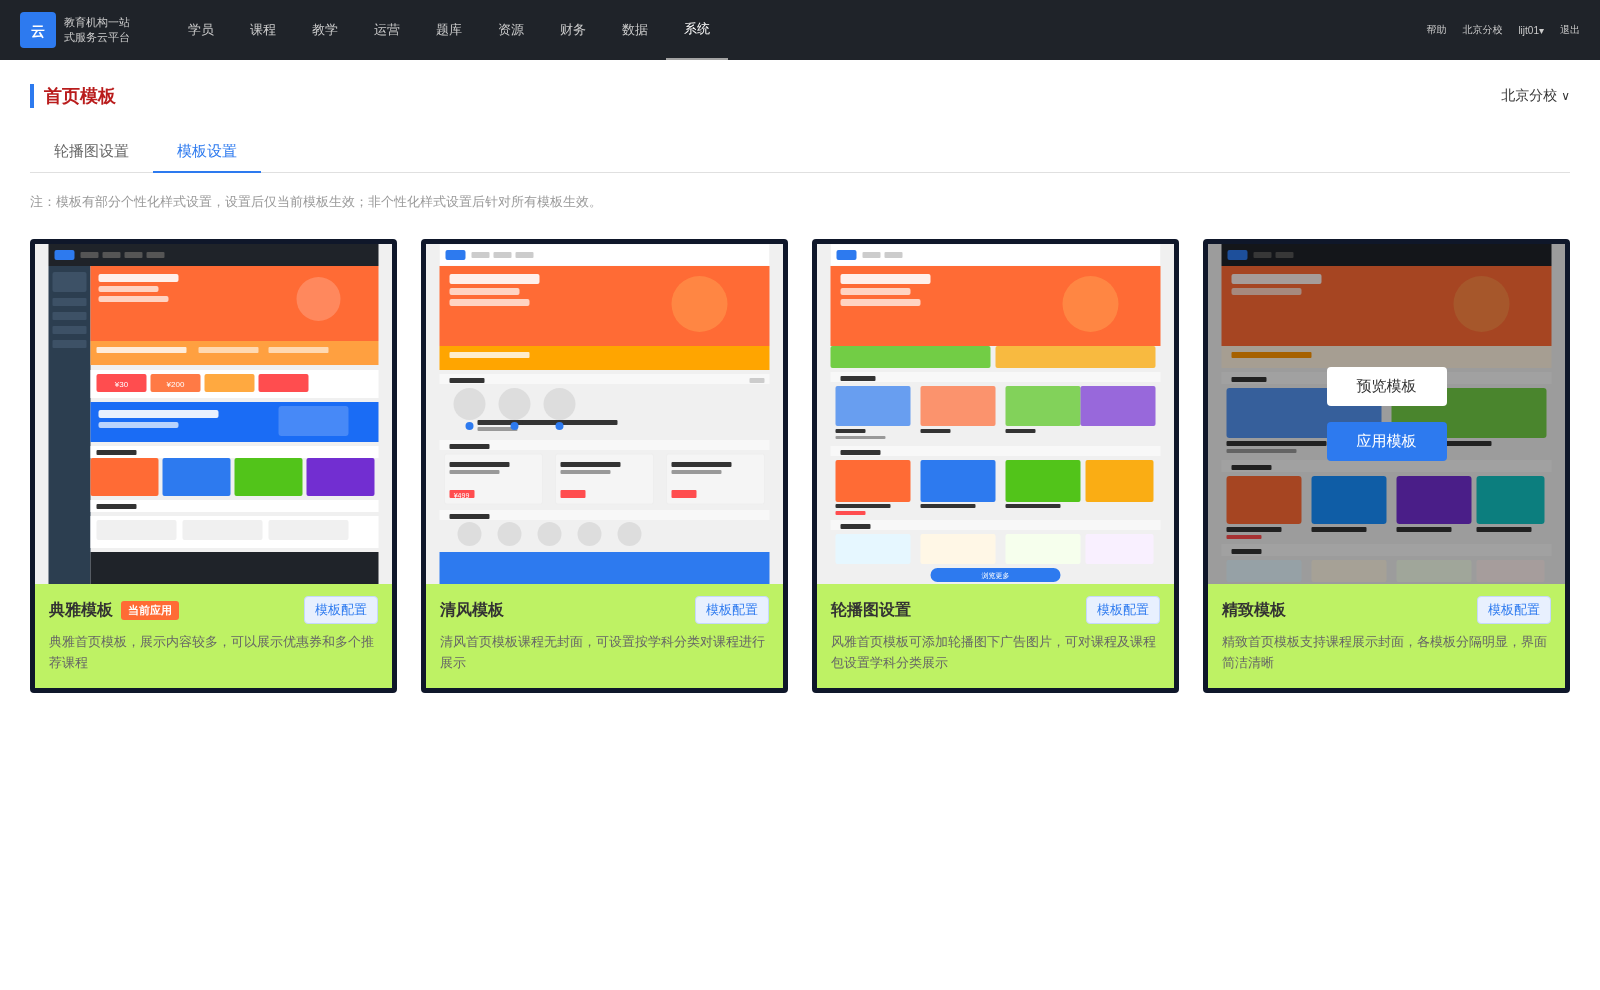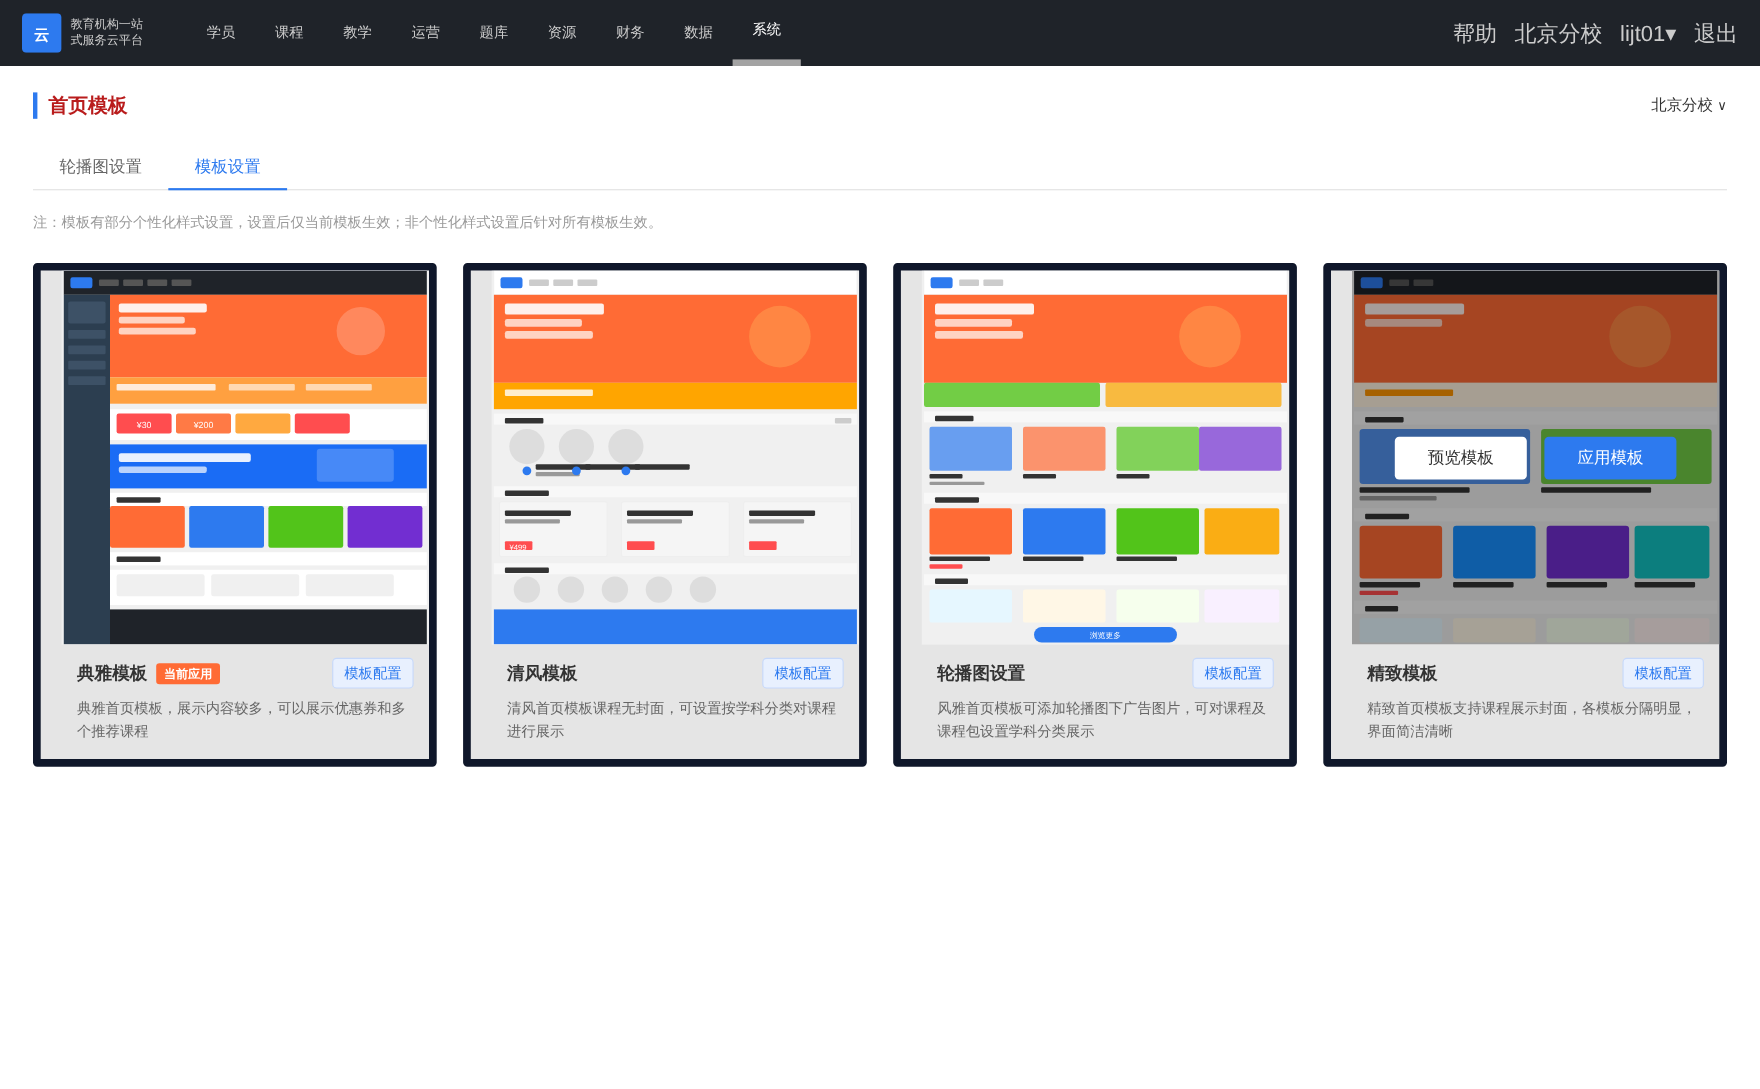--- a/index.html
+++ b/index.html
@@ -41,28 +41,28 @@
       padding: 0 18px;
       height: 60px;
       display: flex;
       align-items: center;
       cursor: pointer;
       font-size: 13px;
       transition: color 0.2s;
     }
     .navbar-nav .nav-item.active {
       color: #fff;
-      border-bottom: 6px solid #a3a3a3;
+      border-bottom: 2px solid #a3a3a3;
     }
     .navbar-right {
       display: flex;
       align-items: center;
       gap: 16px;
       color: #ccc;
-      font-size: 20px;
+      font-size: 10px;
       margin-left: 15px;
     }
     .navbar-right .nav-right-item {
       cursor: pointer;
       color: #ccc;
     }
 
     
     .page-content {
       background: #fff;
@@ -123,43 +123,42 @@
       margin-bottom: 28px;
     }
 
     
     .template-grid {
       display: grid;
       grid-template-columns: repeat(4, 1fr);
       gap: 24px;
     }
     .template-card {
-      background: #e5e5e5;
-      border: 7px solid #0f172a;
+      background: #bef264;
+      border: 5px solid #0f172a;
       border-radius: 4px;
       overflow: hidden;
       cursor: pointer;
-      padding-left: 19px;
     }
     .template-preview {
       position: relative;
       width: 100%;
       height: 340px;
       overflow: hidden;
       background: #f0f0f0;
     }
     
     .template-preview .overlay {
       display: none;
       position: absolute;
       top: 0; left: 0; right: 0; bottom: 0;
       background: rgba(0,0,0,0.4);
       align-items: center;
       justify-content: center;
-      flex-direction: row;
+      flex-direction: column;
       gap: 16px;
       z-index: 10;
     }
     .overlay-btn {
       padding: 10px 28px;
       border-radius: 4px;
       font-size: 15px;
       cursor: pointer;
       min-width: 120px;
       text-align: center;

